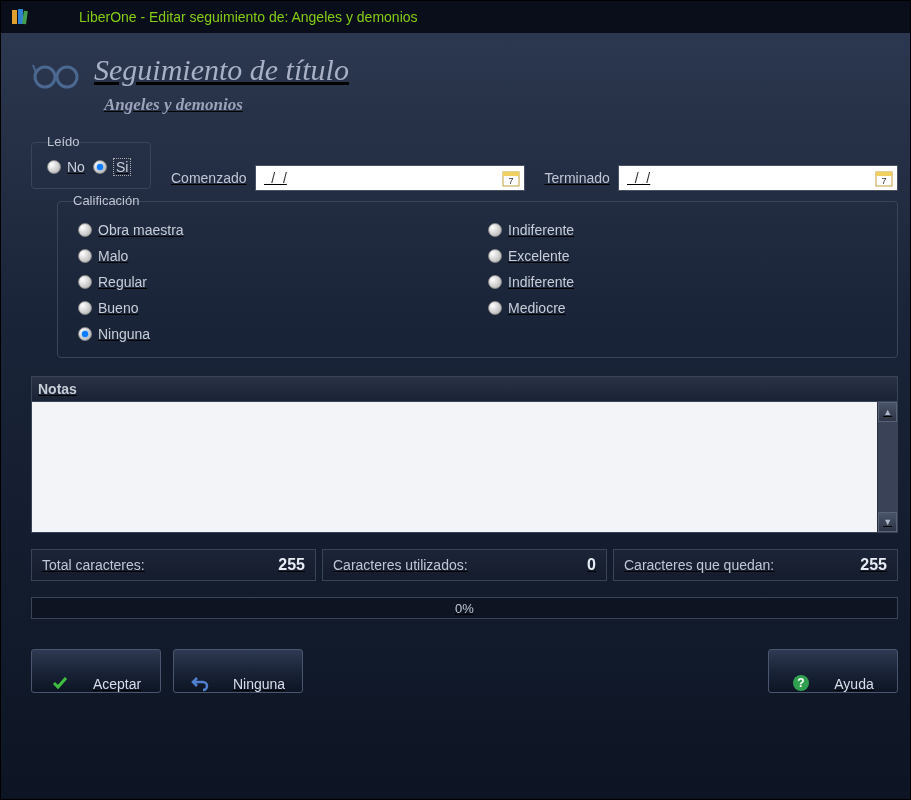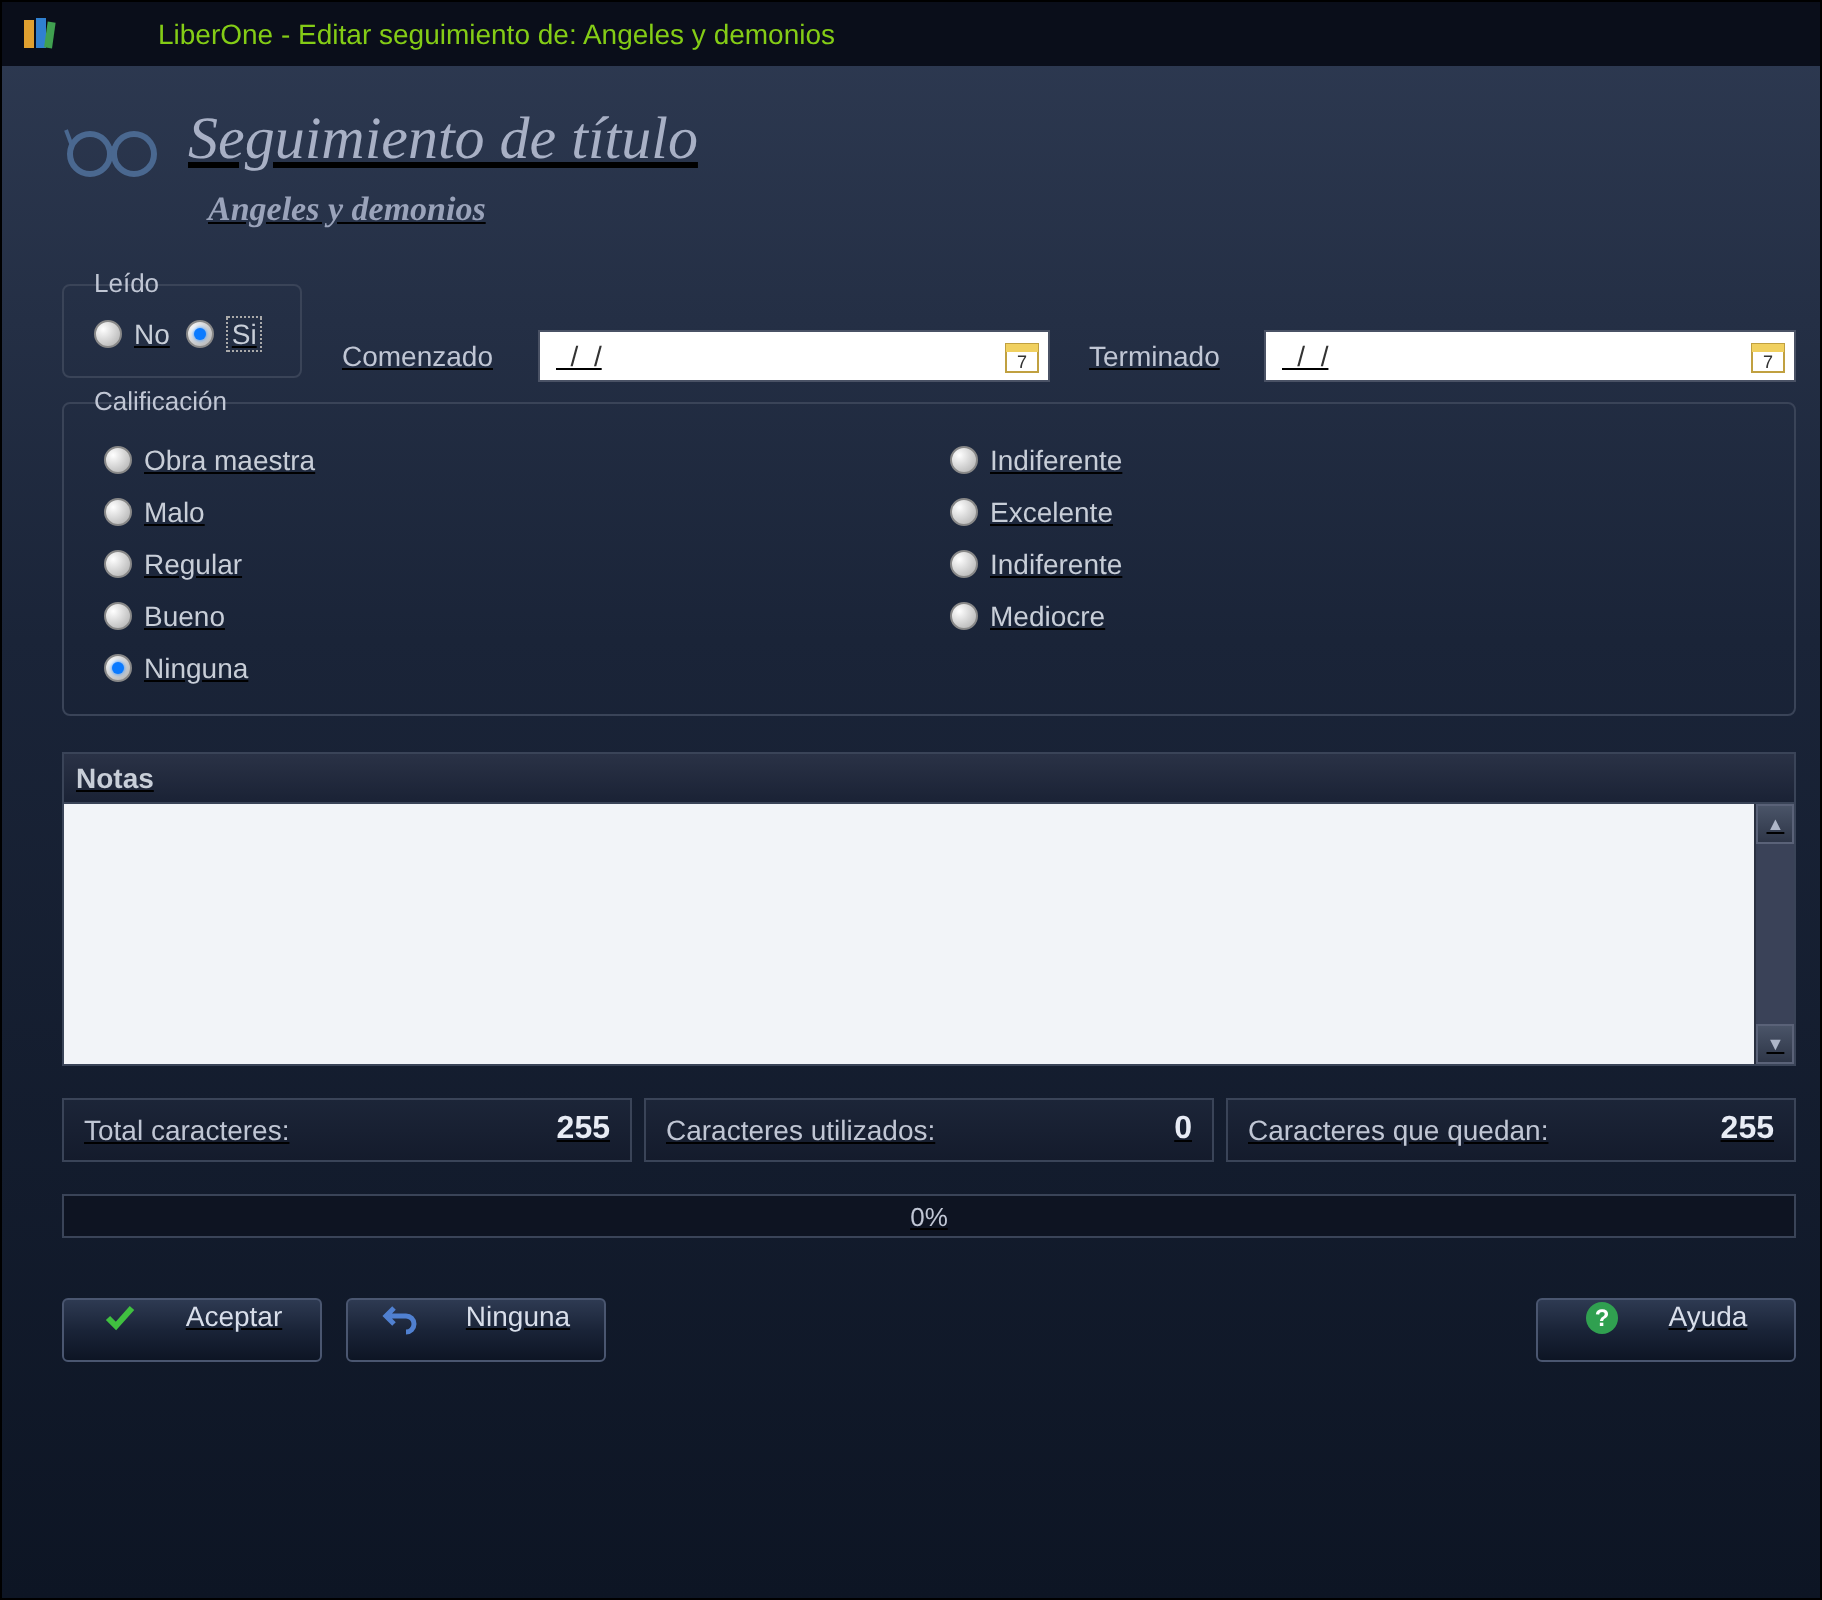--- a/index.html
+++ b/index.html
@@ -134,21 +134,21 @@
 .dates-area {
   flex: 1;
   display: flex;
   align-items: center;
   gap: 20px;
   padding-top: 25px;
 }
 .date-field {
   display: flex;
   align-items: center;
-  gap: 22px;
+  gap: 8px;
   flex: 1;
 }
 .date-label {
   color: #c0c6d4;
   font-size: 14px;
 }
 .date-input-wrap {
   display: flex;
   align-items: center;
   background: #fff;
@@ -167,20 +167,21 @@
 }
 .cal-icon {
   width: 20px;
   height: 20px;
   margin-right: 3px;
   cursor: pointer;
 }
 .cal-icon svg { width: 100%; height: 100%; }
 .calif-group {
   padding: 20px 20px 15px 20px;
+  margin-left: 26px;
 }
 .calif-grid {
   display: grid;
   grid-template-columns: 1fr 1fr;
   gap: 10px 21px;
 }
 .notas-section {
   margin-top: 8px;
 }
 .notas-label {
@@ -257,28 +258,28 @@
   color: #c0c6d4;
   font-size: 13px;
 }
 .buttons-row {
   display: flex;
   gap: 12px;
   margin-top: 20px;
 }
 .btn {
   min-width: 130px;
-  height: 32px;
+  height: 44px;
   background: linear-gradient(180deg, #2e3a52 0%, #1a2438 50%, #0d1524 100%);
   border: 1px solid #4a5670;
   border-radius: 3px;
   color: #d8deea;
   font-size: 14px;
   display: flex;
-  align-items: flex-start;
+  align-items: flex-end;
   justify-content: center;
   gap: 24px;
   cursor: pointer;
 }
 .btn-spacer { flex: 1; }
 .btn-icon {
   width: 18px;
   height: 18px;
   display: inline-flex;
 }

